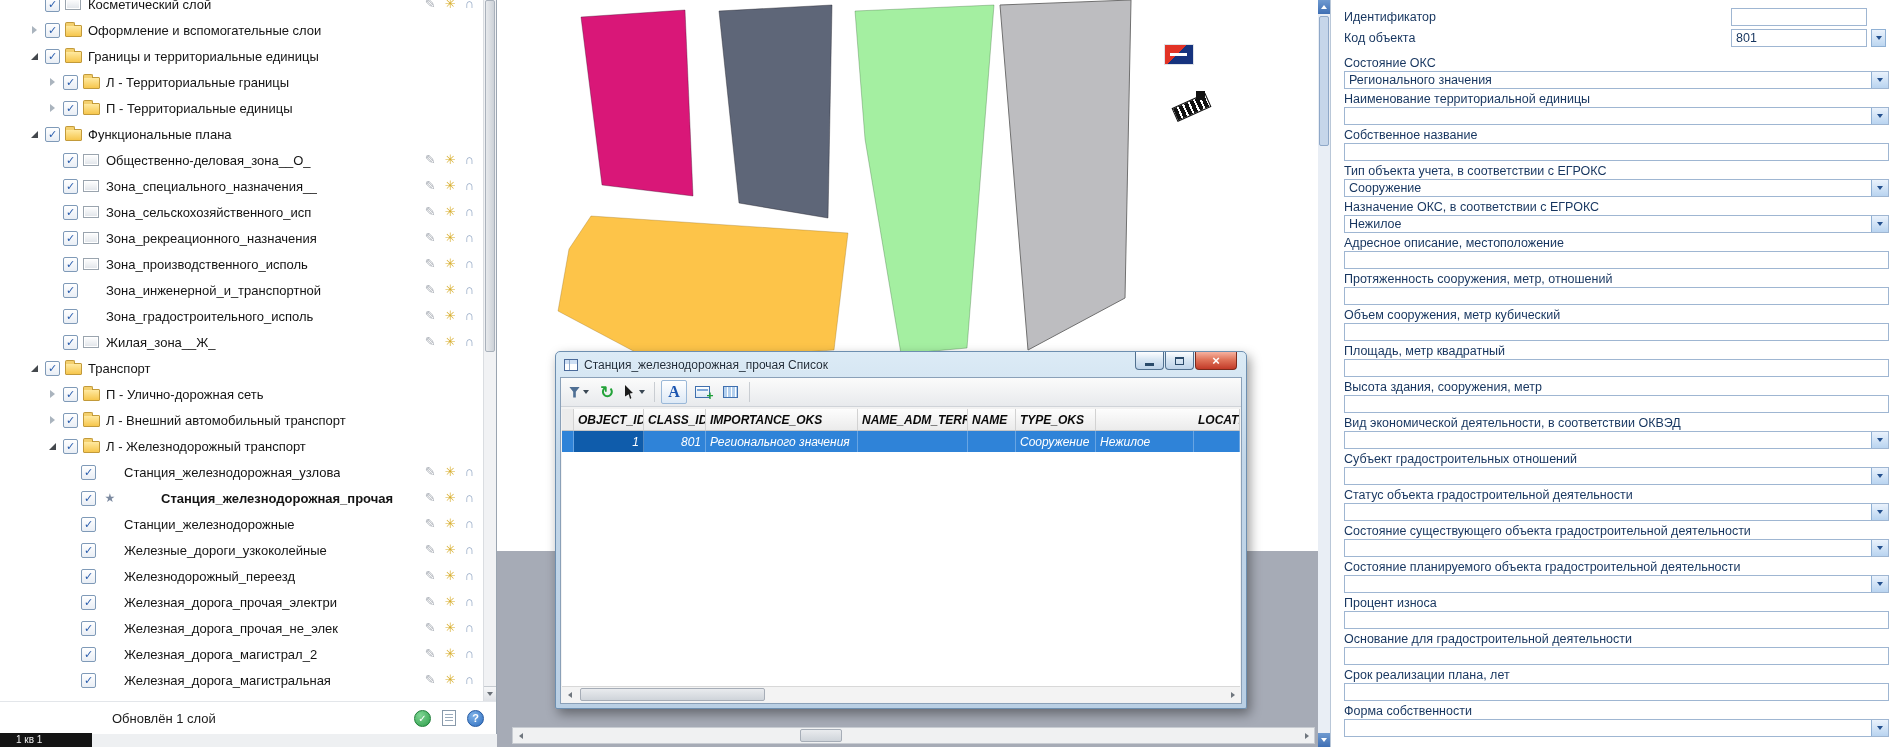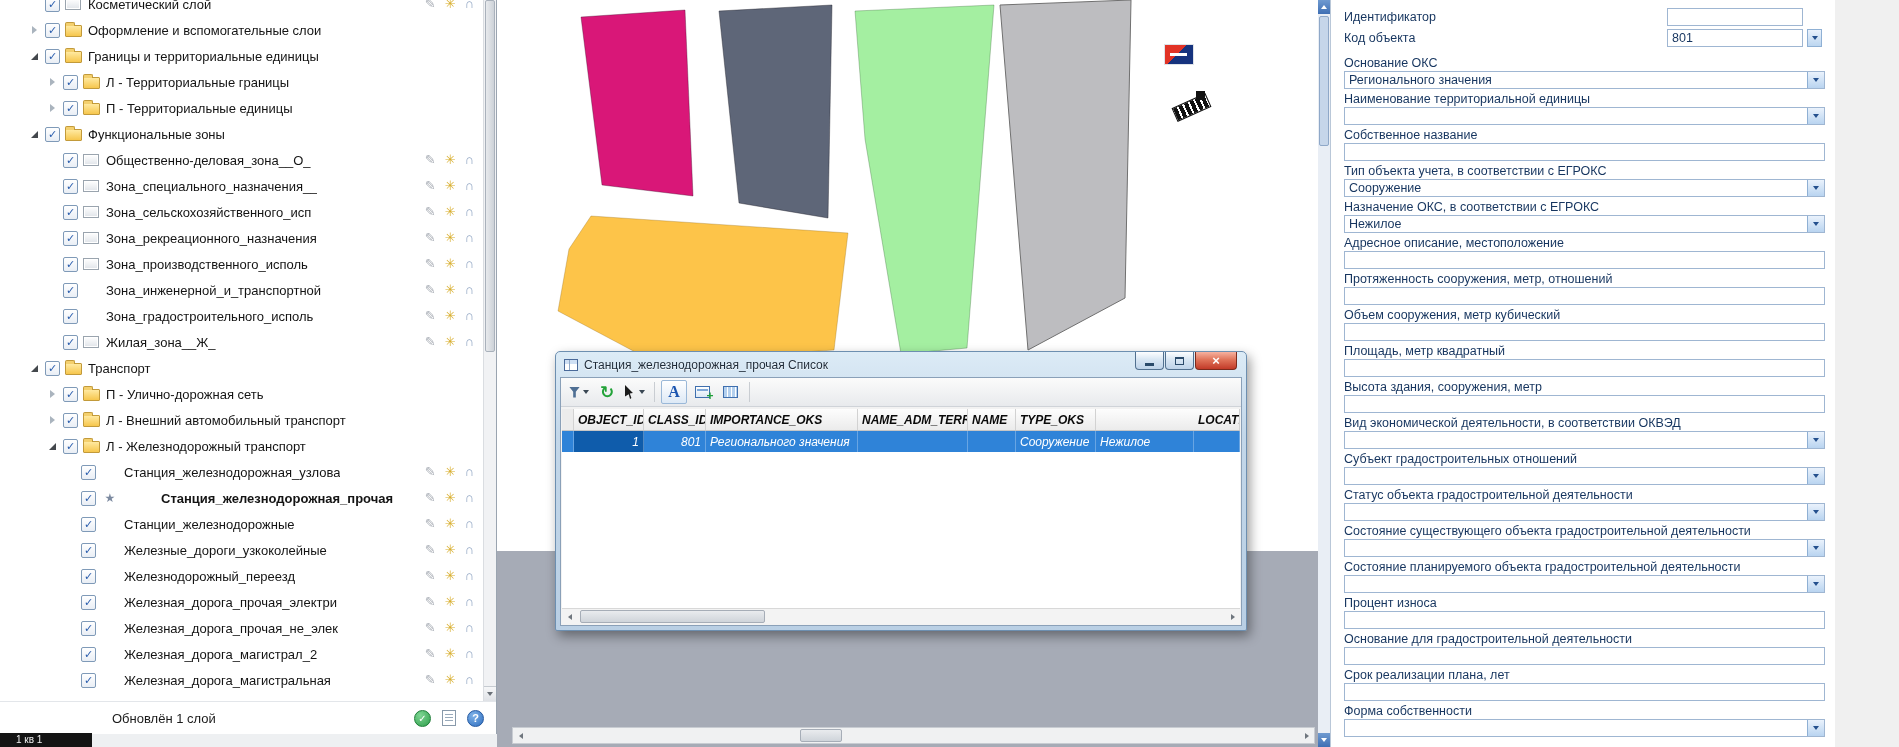--- a/index.html
+++ b/index.html
@@ -70,21 +70,21 @@
   .sym2::before{content:'';position:absolute;left:-2px;top:9px;width:35px;height:13px;transform:rotate(-24deg);
     background:repeating-linear-gradient(90deg,#111 0 4px,#fff 4px 6px);border:1px solid #111;}
   .sym2::after{content:'';position:absolute;right:1px;top:0;width:9px;height:9px;background:#111;}
   #map-hscroll{position:absolute;left:15px;right:3px;bottom:3px;height:17px;background:#f0f1f2;border:1px solid #c8ccd2;}
   #map-hscroll .thumb{position:absolute;top:1px;bottom:1px;left:287px;width:42px;
     background:linear-gradient(#e9ebee,#cfd4da);border:1px solid #a6adb7;border-radius:2px;}
   .hs-end{position:absolute;top:0;bottom:0;width:15px;display:flex;align-items:center;justify-content:center;color:#6f767e;}
   .hs-end.left{left:0;}.hs-end.right{right:0;}
 
   
-  #list-dialog{position:absolute;left:555px;top:351px;width:692px;height:280px;z-index:5;
+  #list-dialog{position:absolute;left:555px;top:351px;width:692px;height:358px;z-index:5;
     background:linear-gradient(#dcebf6,#c3d7e9 30%,#b9cfe4);border:1px solid #6d8fb0;border-radius:5px 5px 2px 2px;
     box-shadow:3px 5px 12px rgba(0,0,0,.4);}
   #dlg-title{height:25px;display:flex;align-items:center;padding:0 8px;}
   .title-icon{width:14px;height:12px;border:1px solid #4a6a9a;background:
     linear-gradient(#cfe0f4 0 4px,#ffffff 4px);position:relative;margin-right:6px;flex:0 0 14px;}
   .title-icon::before{content:'';position:absolute;left:4px;top:0;bottom:0;width:1px;background:#8fa8c8;}
   .title-text{font-size:12px;color:#1f2b38;text-shadow:0 1px 0 rgba(255,255,255,.7);white-space:nowrap;overflow:hidden;}
   #win-buttons{position:absolute;top:0;right:9px;display:flex;gap:1px;}
   .win-btn{width:29px;height:18px;border:1px solid #51708f;border-top:none;border-radius:0 0 4px 4px;
     background:linear-gradient(#fdfeff,#d8e6f3 45%,#bed3e9);color:#2a4a6a;
@@ -118,21 +118,21 @@
   .grid-row.selected{background:#2f83d8;color:#fff;}
   .grid-row.selected .gc{border-right:1px solid rgba(255,255,255,.28);}
   .grid-row.selected .gc.gutter{background:#2f83d8;}
   .gc.num{justify-content:flex-end;}
   .gc.cur{background:#0f5cab;}
   #dlg-hscroll{position:absolute;left:1px;right:1px;bottom:1px;height:16px;background:#f3f3f3;border-top:1px solid #d8d8d8;}
   #dlg-hscroll .thumb{position:absolute;top:1px;bottom:1px;left:18px;width:185px;
     background:linear-gradient(#e9ebee,#cfd4da);border:1px solid #a6adb7;border-radius:2px;}
 
   
-  #attr-panel{position:absolute;left:1318px;top:0;width:517px;height:747px;background:#fff;}
+  #attr-panel{position:absolute;left:1318px;top:0;width:581px;height:747px;background:#fff;}
   #attr-sb{position:absolute;left:0;top:0;bottom:0;width:13px;background:#e9eef5;border-right:1px solid #b9c7d8;}
   #attr-sb .sbtn{position:absolute;left:0;right:0;height:14px;color:#fff;
     background:linear-gradient(#6f9ad0,#3f6fb4);display:flex;align-items:center;justify-content:center;}
   #attr-sb .sbtn.up{top:0;}
   #attr-sb .sbtn.down{bottom:0;}
   #attr-sb .thumb{position:absolute;left:1px;right:1px;top:16px;height:130px;background:#c6d6ea;border:1px solid #8fa8c8;border-radius:2px;}
   #attr-form{position:absolute;left:14px;top:0;right:0;bottom:0;background:#fff;
     padding:4px 10px 0 12px;font-size:12.5px;color:#16355f;overflow:hidden;}
   #attr-inline{padding-top:2px;margin-bottom:8px;}
   .inline-row{display:flex;align-items:center;height:21px;}
@@ -198,21 +198,21 @@
           <div class="tree-row" style="padding-left: 46px;">
             <span class="tw collapsed"></span>
             <span class="cbx">✓</span>
             <span class="folder"></span>
             <span class="tlabel">П - Территориальные единицы</span>
           </div>
           <div class="tree-row" style="padding-left: 28px;">
             <span class="tw expanded"></span>
             <span class="cbx">✓</span>
             <span class="folder"></span>
-            <span class="tlabel">Функциональные зоны</span>
+            <span class="tlabel">Функциональные плана</span>
           </div>
           <div class="tree-row" style="padding-left: 46px;">
             <span class="tw "></span>
             <span class="cbx">✓</span>
             <span class="sheet"></span>
             <span class="tlabel">Общественно-деловая_зона__О_</span>
             <span class="acts">
               <span class="act edit">✎</span>
               <span class="act wand">✳</span>
               <span class="act magnet">∩</span>
@@ -559,21 +559,21 @@
           <div class="inline-row">
             <span class="ilabel">Код объекта</span>
             <span class="ival">801</span>
             <span class="mini-drop">
               <span class="tri down"></span>
             </span>
           </div>
         </div>
       <div id="attr-fields">
           <div class="field">
-            <div class="flabel">Основание ОКС</div>
+            <div class="flabel">Состояние ОКС</div>
             <div class="fbox">
               <span class="fval">Регионального значения</span>
               <span class="drop">
                 <span class="tri down"></span>
               </span>
             </div>
           </div>
           <div class="field">
             <div class="flabel">Наименование территориальной единицы</div>
             <div class="fbox">

